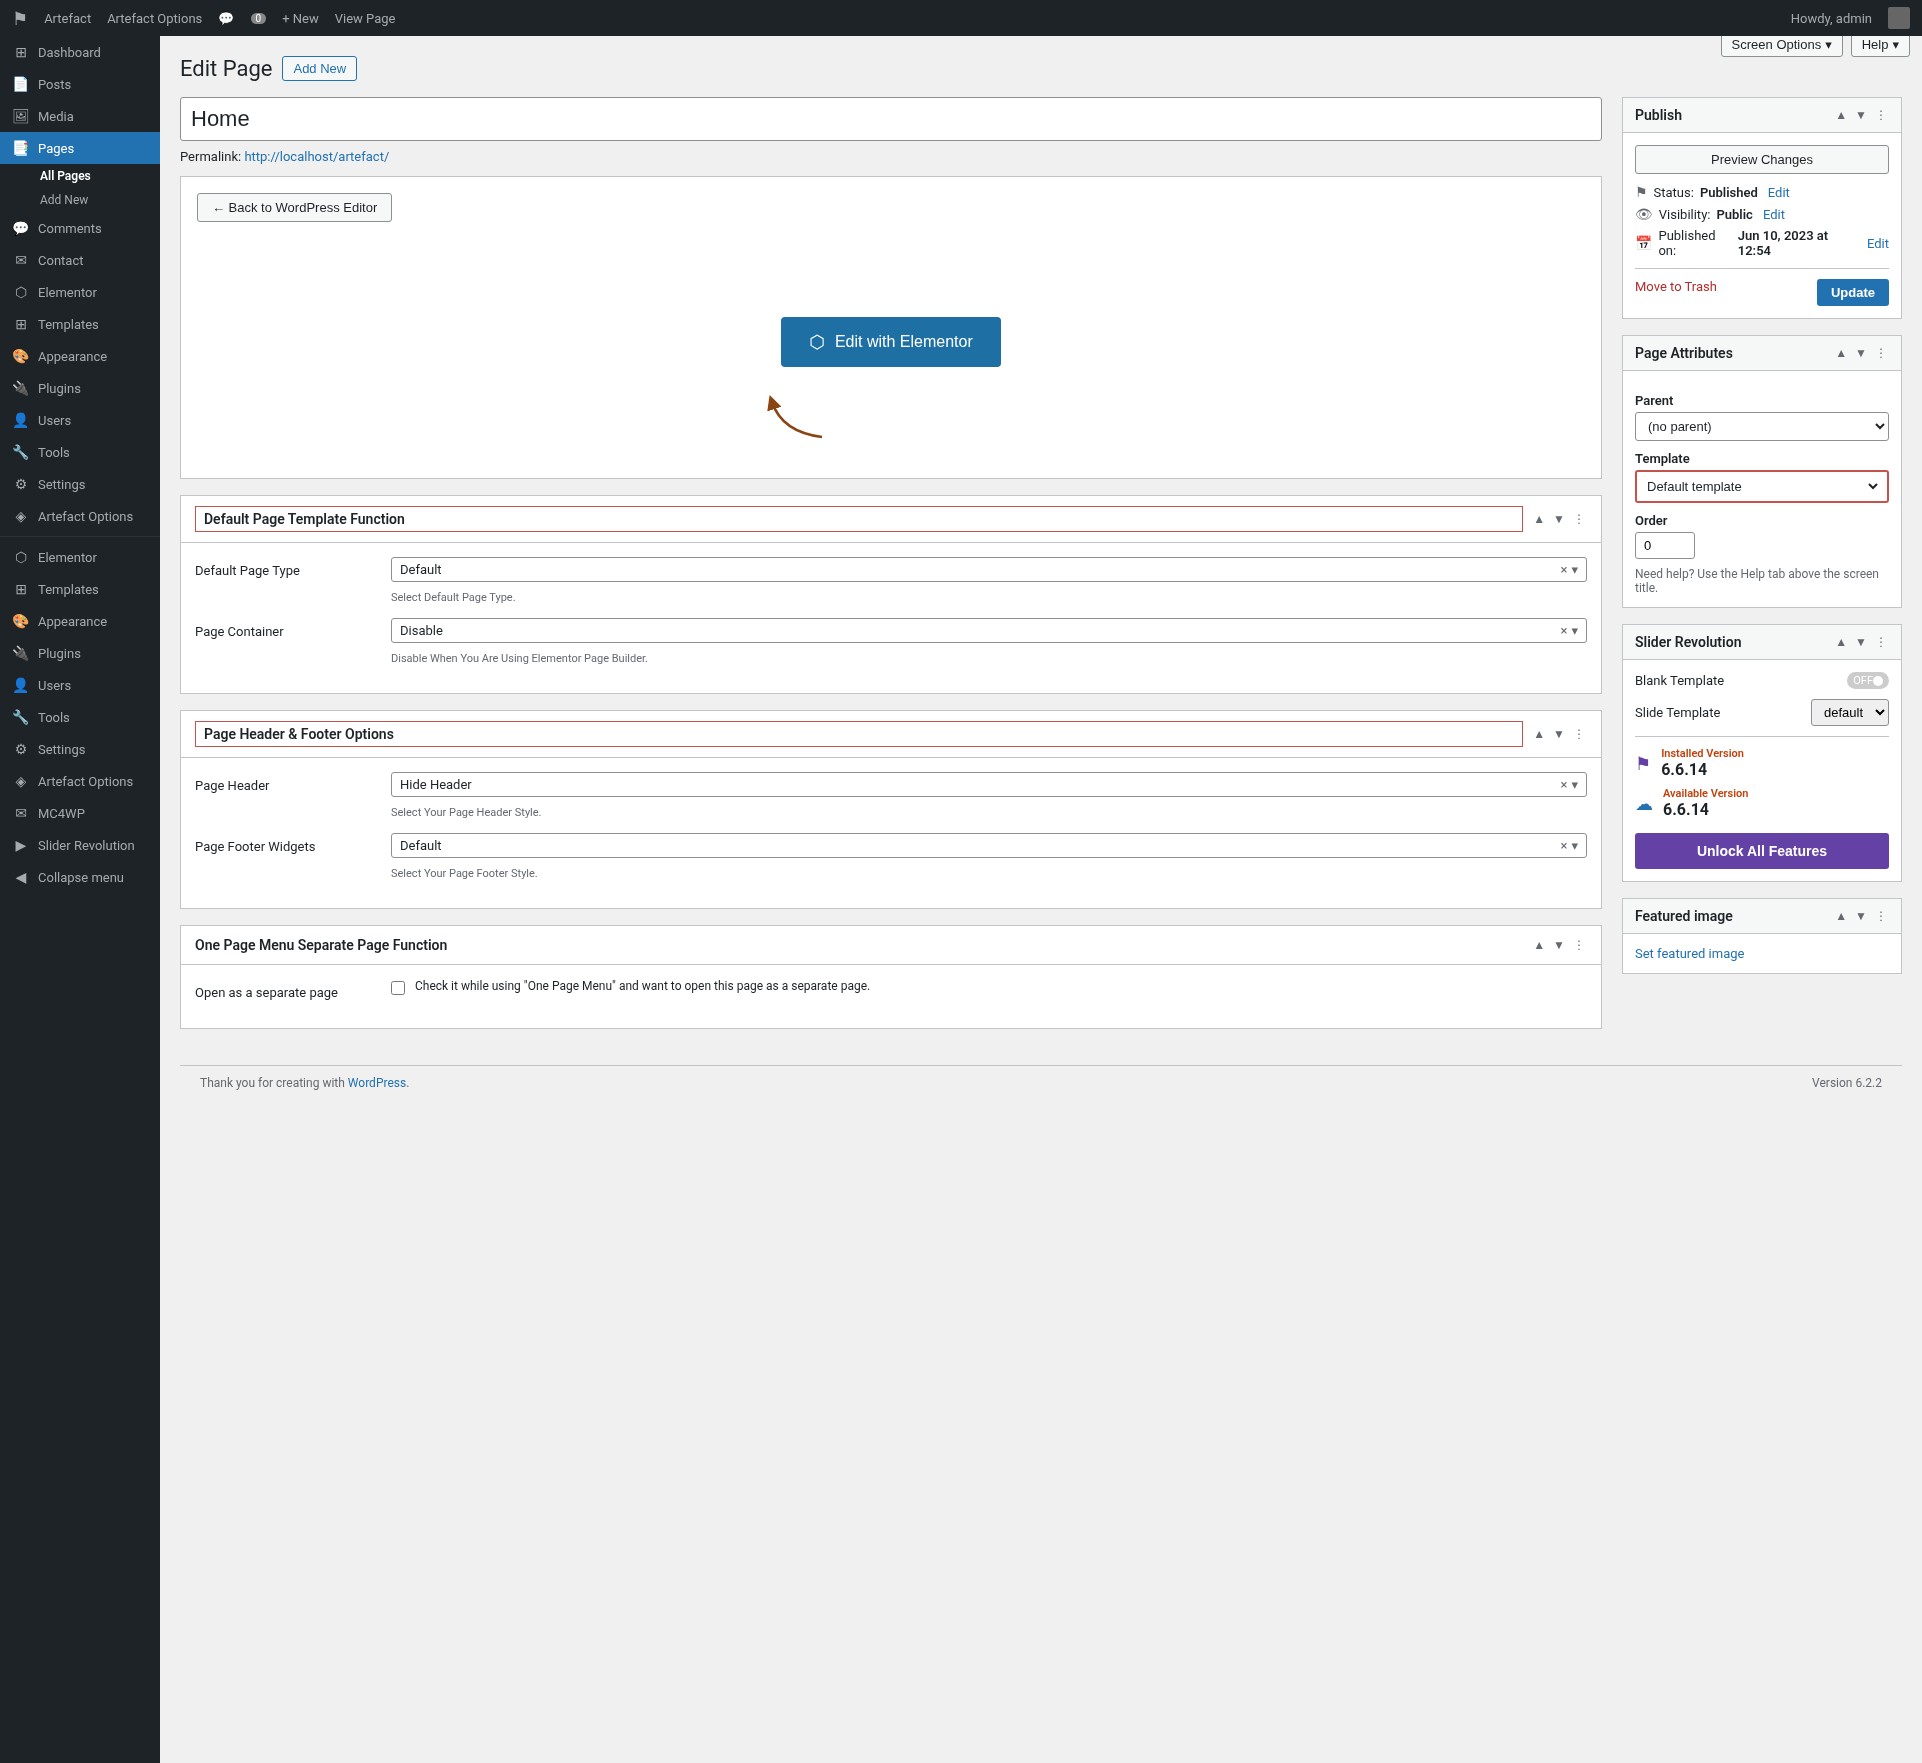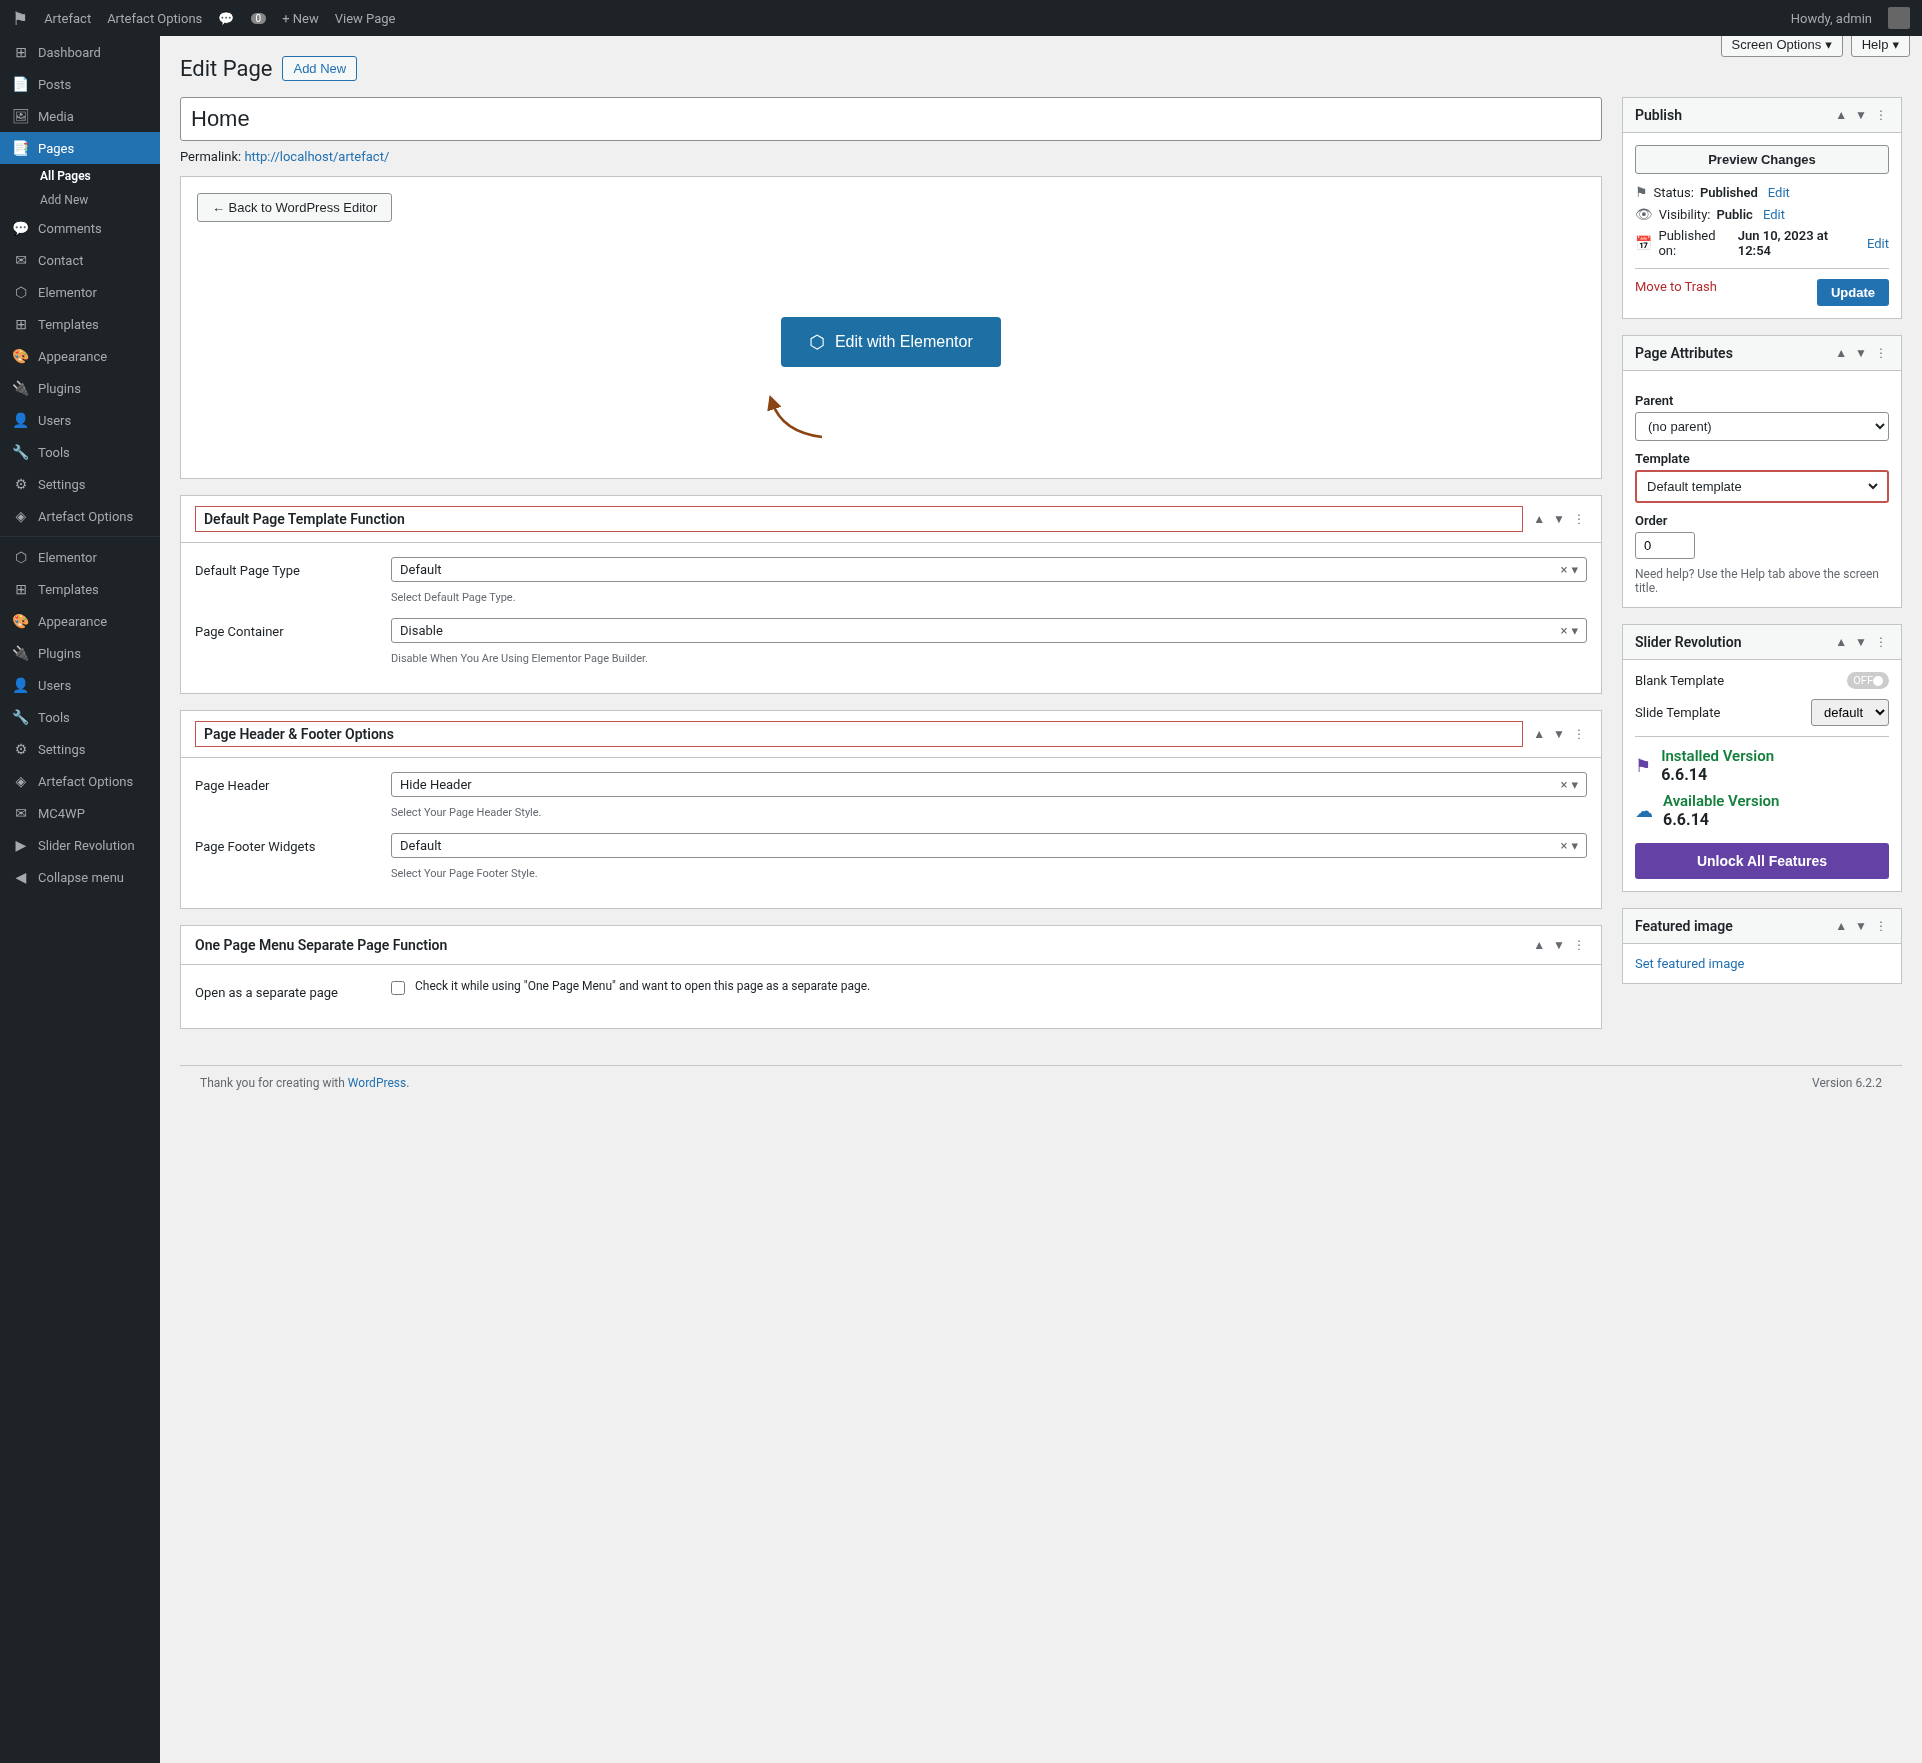--- a/index.html
+++ b/index.html
@@ -268,21 +268,20 @@
       border: 1px solid #8c8f94;
       color: #1d2327;
       padding: 6px 8px;
       border-radius: 3px;
       cursor: pointer;
       font-size: 13px;
       display: block;
       width: 100%;
       text-align: center;
       margin-bottom: 10px;
-      font-weight: bold;
     }
 
     .publish-row {
       display: flex;
       align-items: center;
       gap: 6px;
       margin-bottom: 6px;
       font-size: 13px;
     }
     .publish-row .icon { font-size: 14px; color: #646970; }
@@ -360,21 +359,21 @@
     }
 
     
     .version-row {
       display: flex;
       align-items: center;
       gap: 10px;
       margin-bottom: 8px;
     }
     .version-icon { font-size: 18px; }
-    .version-label { font-size: 15px; color: #15803d; font-weight: 600; }
+    .version-label { font-size: 11px; color: #c2410c; font-weight: 600; }
     .version-num { font-size: 16px; font-weight: 700; color: #1d2327; }
 
     .unlock-btn {
       background: #6441a5;
       color: #fff;
       border: none;
       padding: 10px;
       border-radius: 3px;
       cursor: pointer;
       font-size: 14px;

